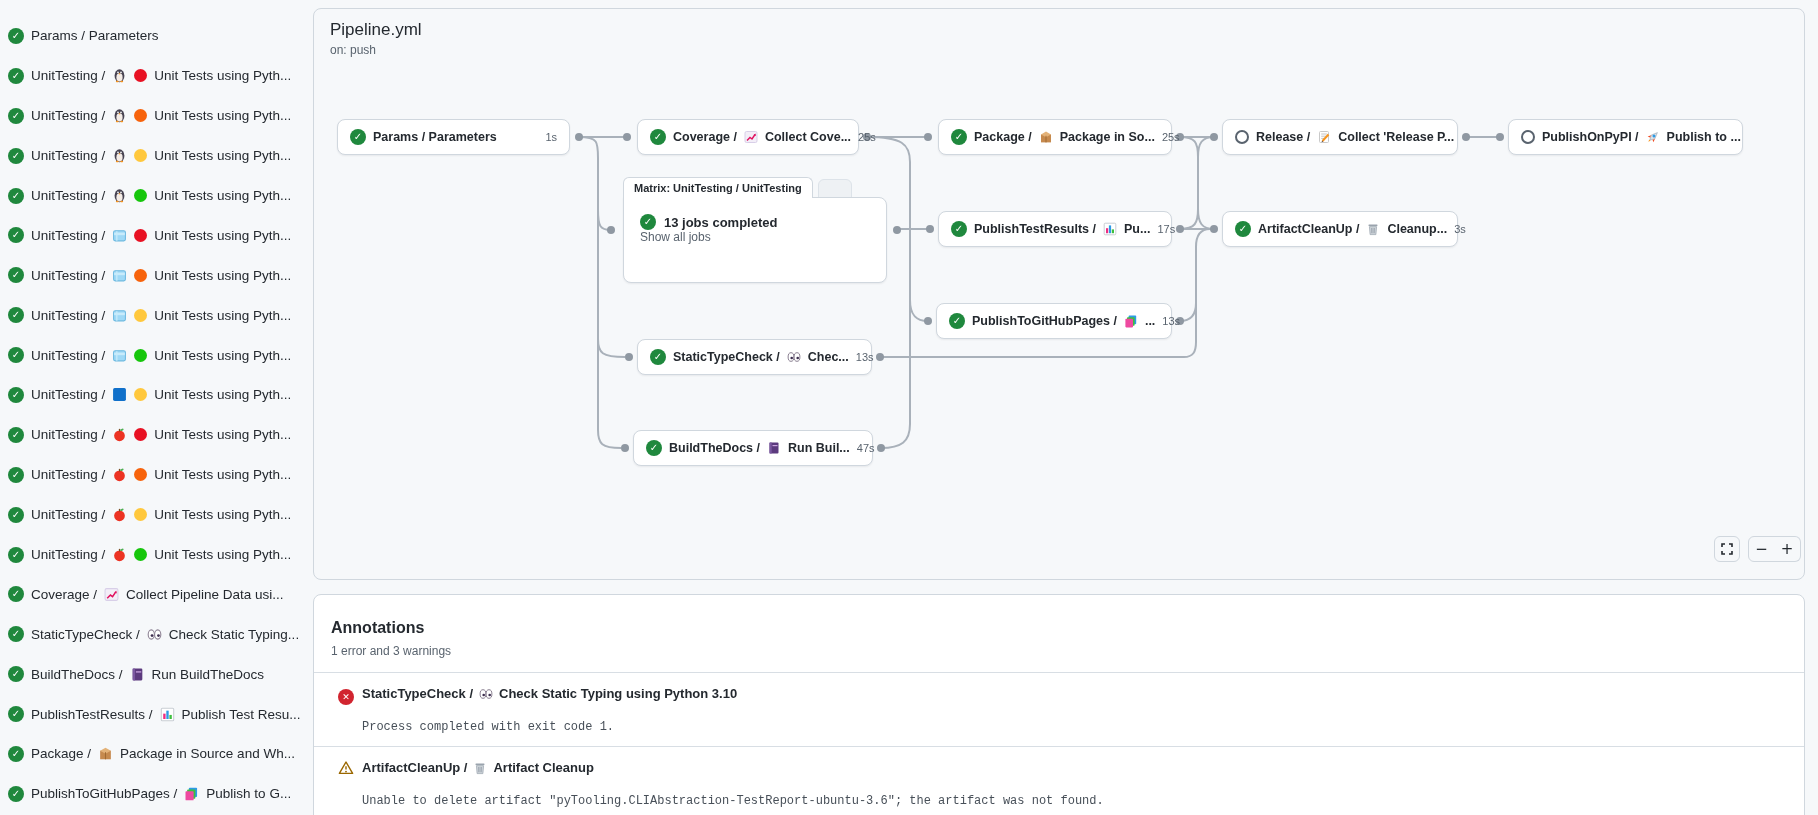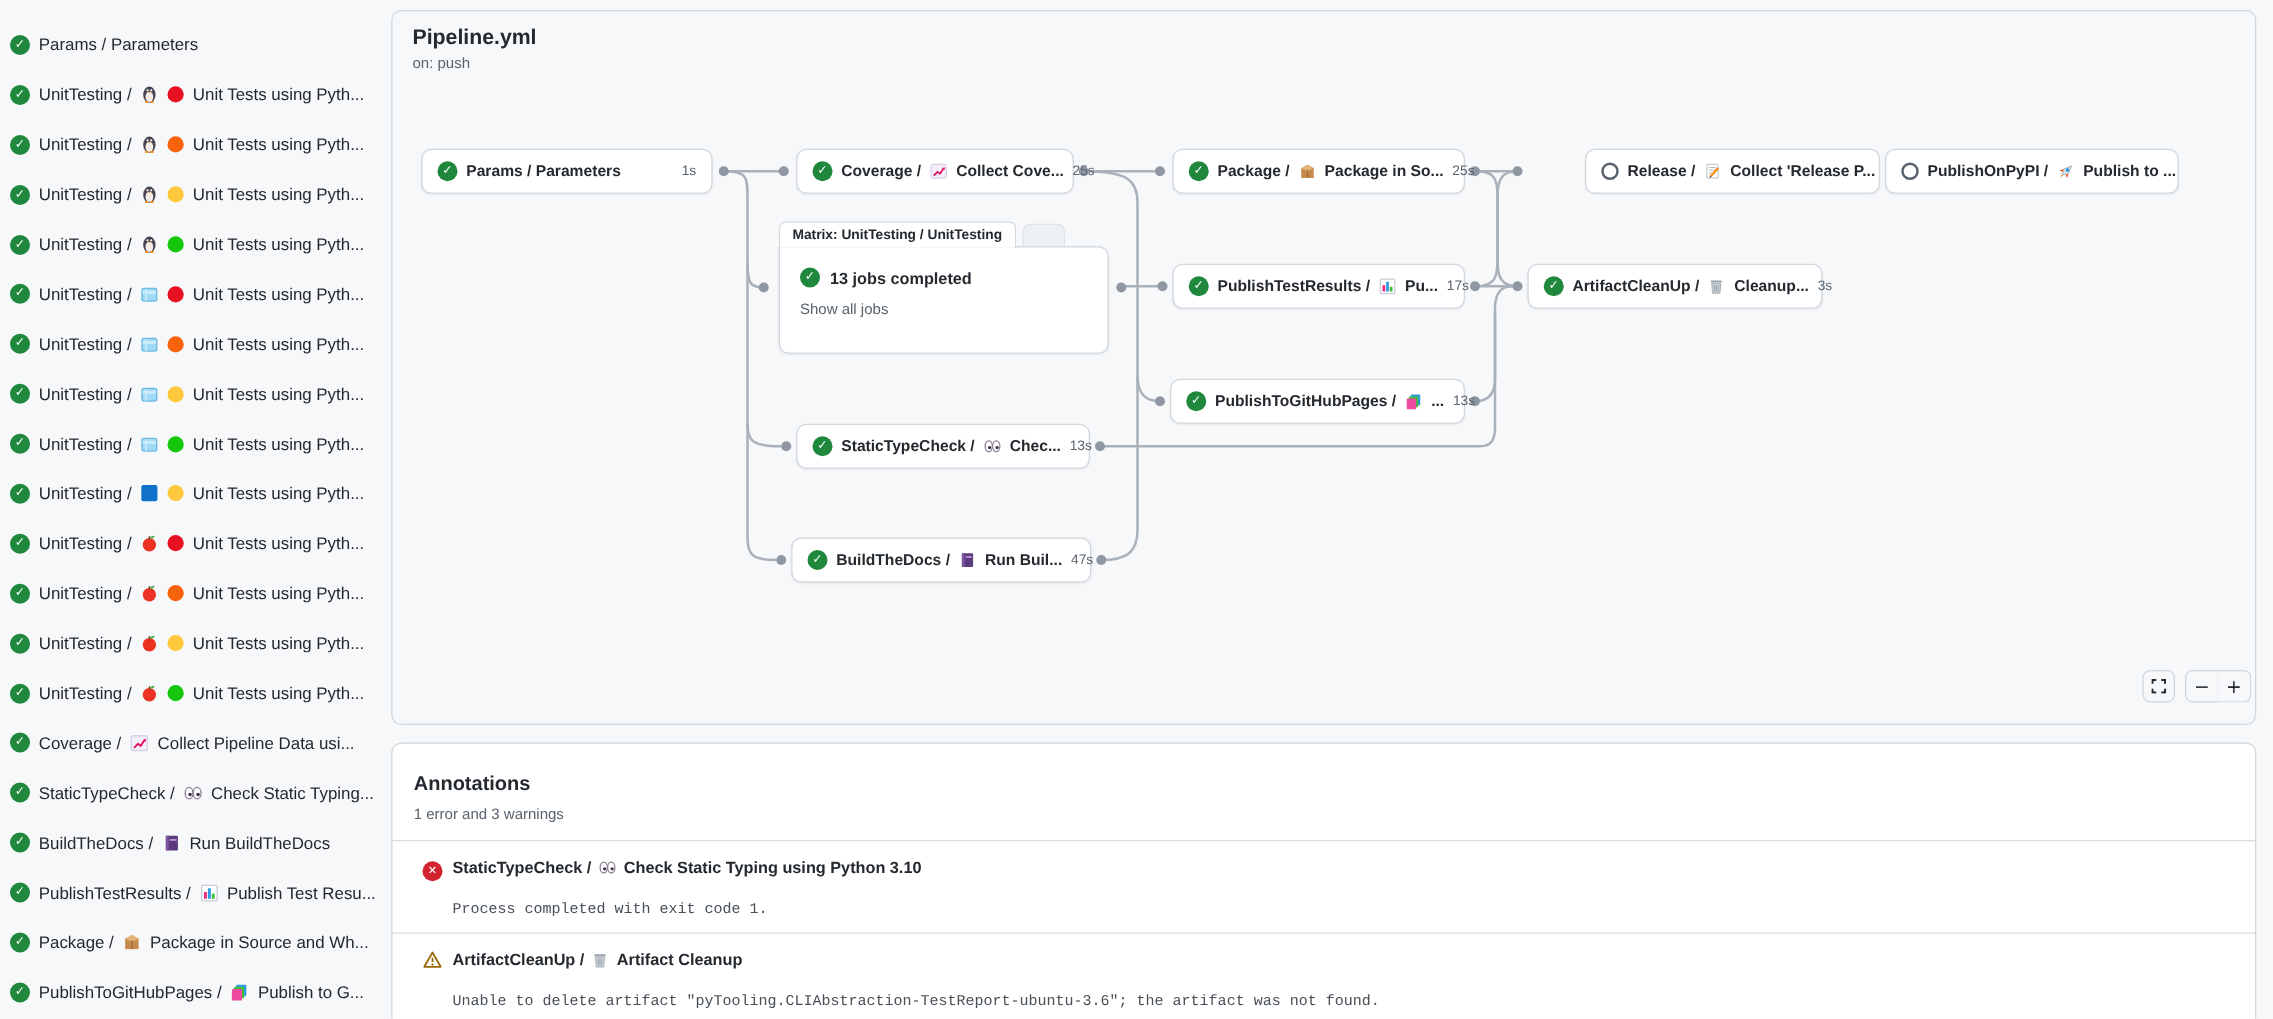--- a/index.html
+++ b/index.html
@@ -33,21 +33,21 @@
   .dot { flex:0 0 13px; width:13px; height:13px; border-radius:50%; display:inline-block; }
   .emoji-ic { flex:0 0 15px; width:15px; height:15px; display:inline-flex; }
   .emoji-ic svg { width:15px; height:15px; }
   
   .panel {
     position:absolute; background:#f6f8fa;
     border:1px solid #d0d7de; border-radius:8px;
   }
   #graph-panel { left:313px; top:8px; width:1492px; height:572px; }
   #annotations-panel { left:313px; top:594px; width:1492px; height:320px; background:#ffffff; }
-  #graph-title { position:absolute; left:330px; top:20px; font-size:17px; font-weight:700; }
+  #graph-title { position:absolute; left:330px; top:20px; font-size:17px; font-weight:400; }
   #graph-subtitle { position:absolute; left:330px; top:43px; font-size:12px; color:#59636e; }
   
   #edges { position:absolute; left:0; top:0; width:1818px; height:815px; pointer-events:none; z-index:1; }
   .node {
     position:absolute; height:36px; z-index:2;
     background:#fff; border:1px solid #d0d7de; border-radius:8px;
     box-shadow:0 1px 2px rgba(27,31,36,0.07);
     display:flex; align-items:center; gap:7px; padding:0 12px;
     font-size:12.5px; font-weight:700; white-space:nowrap; cursor:pointer;
   }
@@ -62,21 +62,21 @@
     position:absolute; left:623px; top:177px; width:190px; height:21px; z-index:3;
     background:#fff; border:1px solid #d0d7de; border-bottom:none; border-radius:6px 6px 0 0;
     font-size:11px; font-weight:700; display:flex; align-items:center; padding:0 10px;
   }
   #matrix-card {
     position:absolute; left:623px; top:197px; width:264px; height:86px; z-index:2;
     background:#fff; border:1px solid #d0d7de; border-radius:0 8px 8px 8px;
     box-shadow:0 1px 2px rgba(27,31,36,0.07); padding:16px 14px 0 16px; cursor:pointer;
   }
   #matrix-summary { display:flex; align-items:center; gap:8px; font-size:13px; font-weight:700; }
-  #matrix-link { margin-top:10px; font-size:12px; color:#59636e; cursor:pointer; }
+  #matrix-link { font-size:12px; color:#59636e; cursor:pointer; }
   
   .zbtn {
     position:absolute; z-index:3; background:#f6f8fa; border:1px solid #d0d7de;
     display:flex; align-items:center; justify-content:center; cursor:pointer; color:#24292f;
   }
   #fullscreen-btn { left:1714px; top:536px; width:26px; height:26px; border-radius:6px; }
   #zoom-out-btn { left:1748px; top:536px; width:27px; height:26px; border-radius:6px 0 0 6px;
     font-size:15px; font-family:"DejaVu Sans", sans-serif; }
   #zoom-in-btn { left:1774px; top:536px; width:27px; height:26px; border-radius:0 6px 6px 0;
     border-left:none; font-size:15px; font-family:"DejaVu Sans", sans-serif; }
@@ -444,21 +444,21 @@
       <span class="emoji-ic">
         <svg viewBox="0 0 14 14">
           <rect x="2" y="4.4" width="10" height="8" fill="#c68a4e"></rect>
           <polygon points="2,4.4 7,1.6 12,4.4 7,7.2" fill="#e3b278"></polygon>
           <rect x="6.5" y="5.8" width="1" height="6.6" fill="#a06a33"></rect>
         </svg>
       </span>
       <span>Package in So...</span>
       <span class="dur">25s</span>
     </div>
-    <div class="node" style="left: 1268px; top: 119px; width: 236px; text-align: right;">
+    <div class="node" style="left: 1222px; top: 119px; width: 236px; text-align: right;">
       <span class="skip"></span>
       <span>Release /</span>
       <span class="emoji-ic">
         <svg viewBox="0 0 14 14">
           <rect x="2.5" y="1.5" width="9" height="11" rx="1" fill="#fff" stroke="#c9c9c9"></rect>
           <path d="M4.2,4 H9.8 M4.2,6.2 H9.8 M4.2,8.4 H7" stroke="#bdbdbd" stroke-width="0.9"></path>
           <path d="M5.5,11 L11.5,4.5" stroke="#f7941d" stroke-width="2"></path>
           <polygon points="4.6,12.2 5.1,10.4 6.3,11.4" fill="#54433a"></polygon>
         </svg>
       </span>

